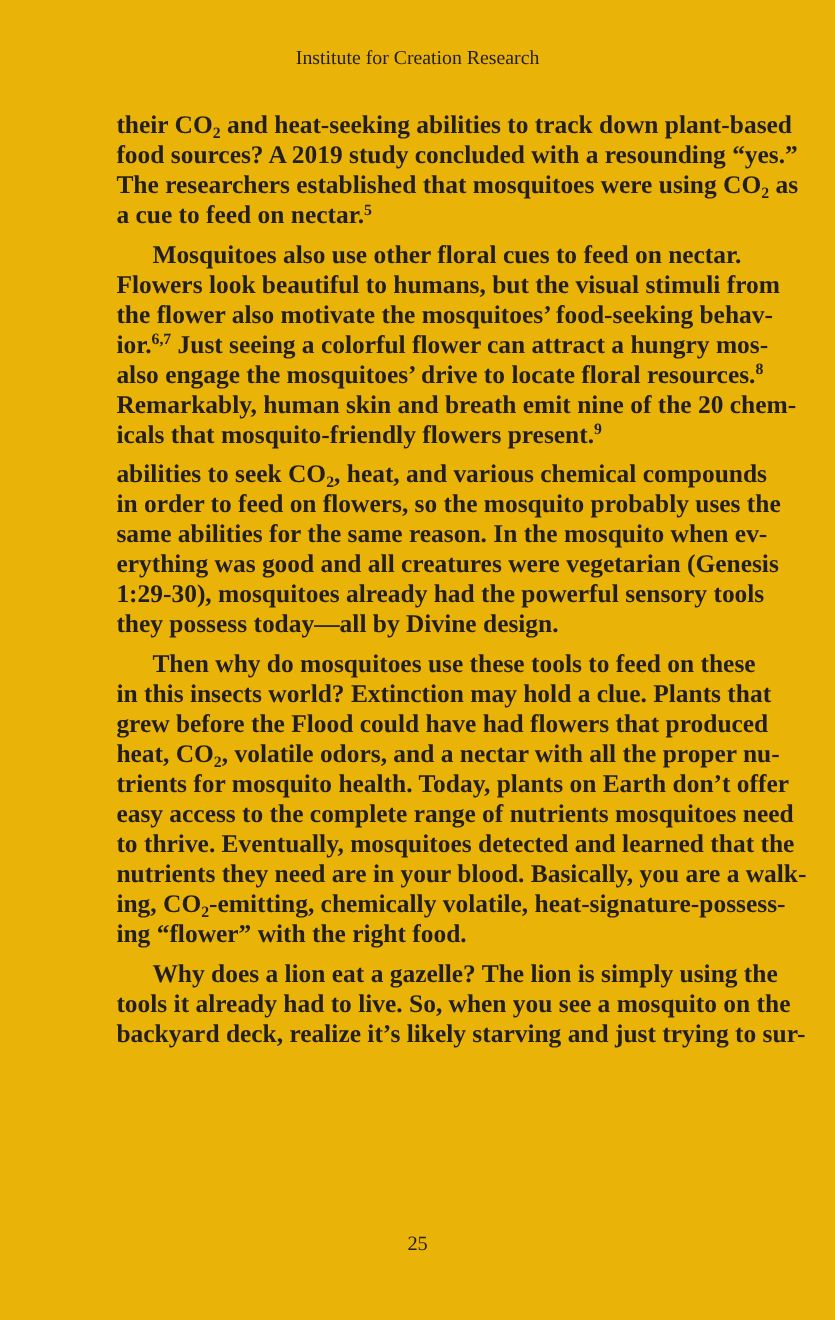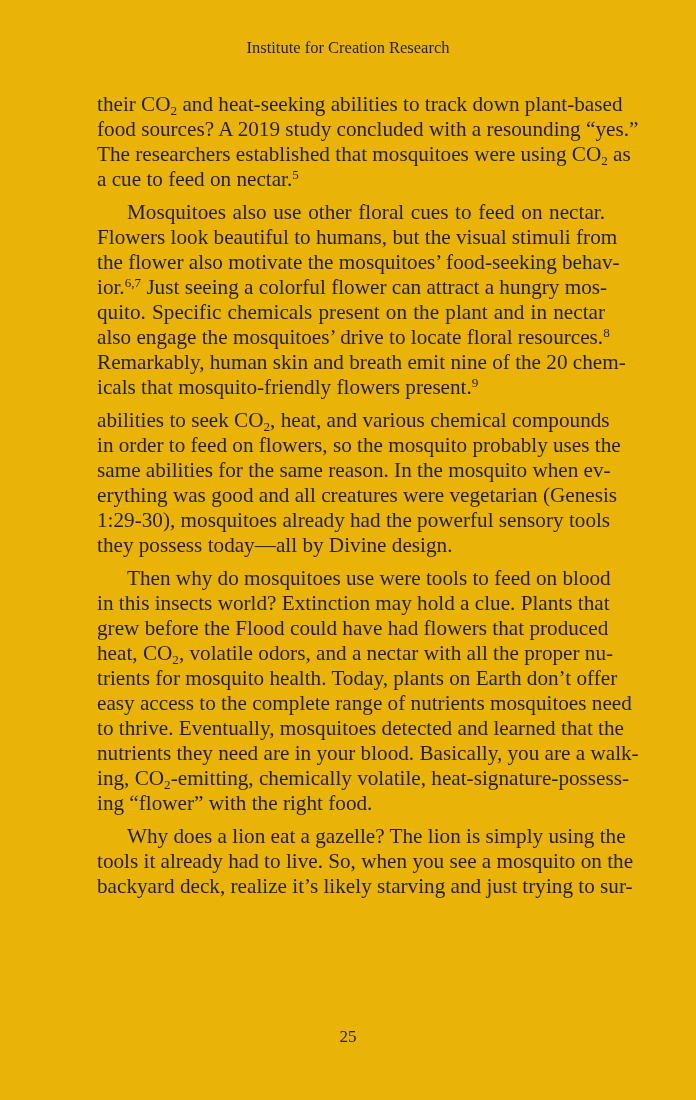--- a/index.html
+++ b/index.html
@@ -1,19 +1,19 @@
 <!DOCTYPE html>
 <html><head>
 <meta charset="utf-8">
 <style>
   html, body { margin: 0; padding: 0; background: #ffffff; }
   body { width: 696px; height: 1100px; position: relative; overflow: hidden; }
   .page { position: absolute; left: 0; top: 0; width: 696px; height: 1100px; background: #eab308; color: #231f20; font-family: "Liberation Serif", serif; }
   .running-head { position: absolute; top: 38px; left: 0; width: 696px; text-align: center; font-size: 16.5px; color: #231f20; }
-  .body { position: absolute; left: 97px; top: 92px; width: 508px; font-size: 21.2px; line-height: 25px; text-align: justify; hyphens: manual; }
+  .body { position: absolute; left: 97px; top: 92px; width: 508px; font-size: 21.2px; line-height: 25px; text-align: justify; hyphens: manual; font-weight: bold; }
   .line { display: block; height: 25px; white-space: nowrap; text-align: justify; text-align-last: justify; }
   .line.last { text-align-last: left; }
   .line.indent { padding-left: 30px; }
   .para { margin-bottom: 8px; }
   sub { font-size: 0.62em; vertical-align: -0.3em; line-height: 0; }
   sup { font-size: 0.62em; vertical-align: 0.55em; line-height: 0; }
   .folio { position: absolute; top: 1027px; left: 0; width: 696px; text-align: center; font-size: 17px; }
 </style>
 </head>
 <body>
@@ -25,35 +25,34 @@
         <span class="line">their CO<sub>2</sub> and heat-seeking abilities to track down plant-based</span>
         <span class="line">food sources? A 2019 study concluded with a resounding “yes.”</span>
         <span class="line">The researchers established that mosquitoes were using CO<sub>2</sub> as</span>
         <span class="line last">a cue to feed on nectar.<sup>5</sup></span>
       </div>
       <div class="para">
         <span class="line indent">Mosquitoes also use other floral cues to feed on nectar.</span>
         <span class="line">Flowers look beautiful to humans, but the visual stimuli from</span>
         <span class="line">the flower also motivate the mosquitoes’ food-seeking behav-</span>
         <span class="line">ior.<sup>6,7</sup> Just seeing a colorful flower can attract a hungry mos-</span>
-        <span class="line">quito. Specific chemicals present on the plant and in nectar</span>
         <span class="line">also engage the mosquitoes’ drive to locate floral resources.<sup>8</sup></span>
         <span class="line">Remarkably, human skin and breath emit nine of the 20 chem-</span>
         <span class="line last">icals that mosquito-friendly flowers present.<sup>9</sup></span>
       </div>
       <div class="para">
         <span class="line">abilities to seek CO<sub>2</sub>, heat, and various chemical compounds</span>
         <span class="line">in order to feed on flowers, so the mosquito probably uses the</span>
         <span class="line">same abilities for the same reason. In the mosquito when ev-</span>
         <span class="line">erything was good and all creatures were vegetarian (Genesis</span>
         <span class="line">1:29-30), mosquitoes already had the powerful sensory tools</span>
         <span class="line last">they possess today—all by Divine design.</span>
       </div>
       <div class="para">
-        <span class="line indent">Then why do mosquitoes use were tools to feed on blood</span>
+        <span class="line indent">Then why do mosquitoes use these tools to feed on these</span>
         <span class="line">in this insects world? Extinction may hold a clue. Plants that</span>
         <span class="line">grew before the Flood could have had flowers that produced</span>
         <span class="line">heat, CO<sub>2</sub>, volatile odors, and a nectar with all the proper nu-</span>
         <span class="line">trients for mosquito health. Today, plants on Earth don’t offer</span>
         <span class="line">easy access to the complete range of nutrients mosquitoes need</span>
         <span class="line">to thrive. Eventually, mosquitoes detected and learned that the</span>
         <span class="line">nutrients they need are in your blood. Basically, you are a walk-</span>
         <span class="line">ing, CO<sub>2</sub>-emitting, chemically volatile, heat-signature-possess-</span>
         <span class="line last">ing “flower” with the right food.</span>
       </div>

